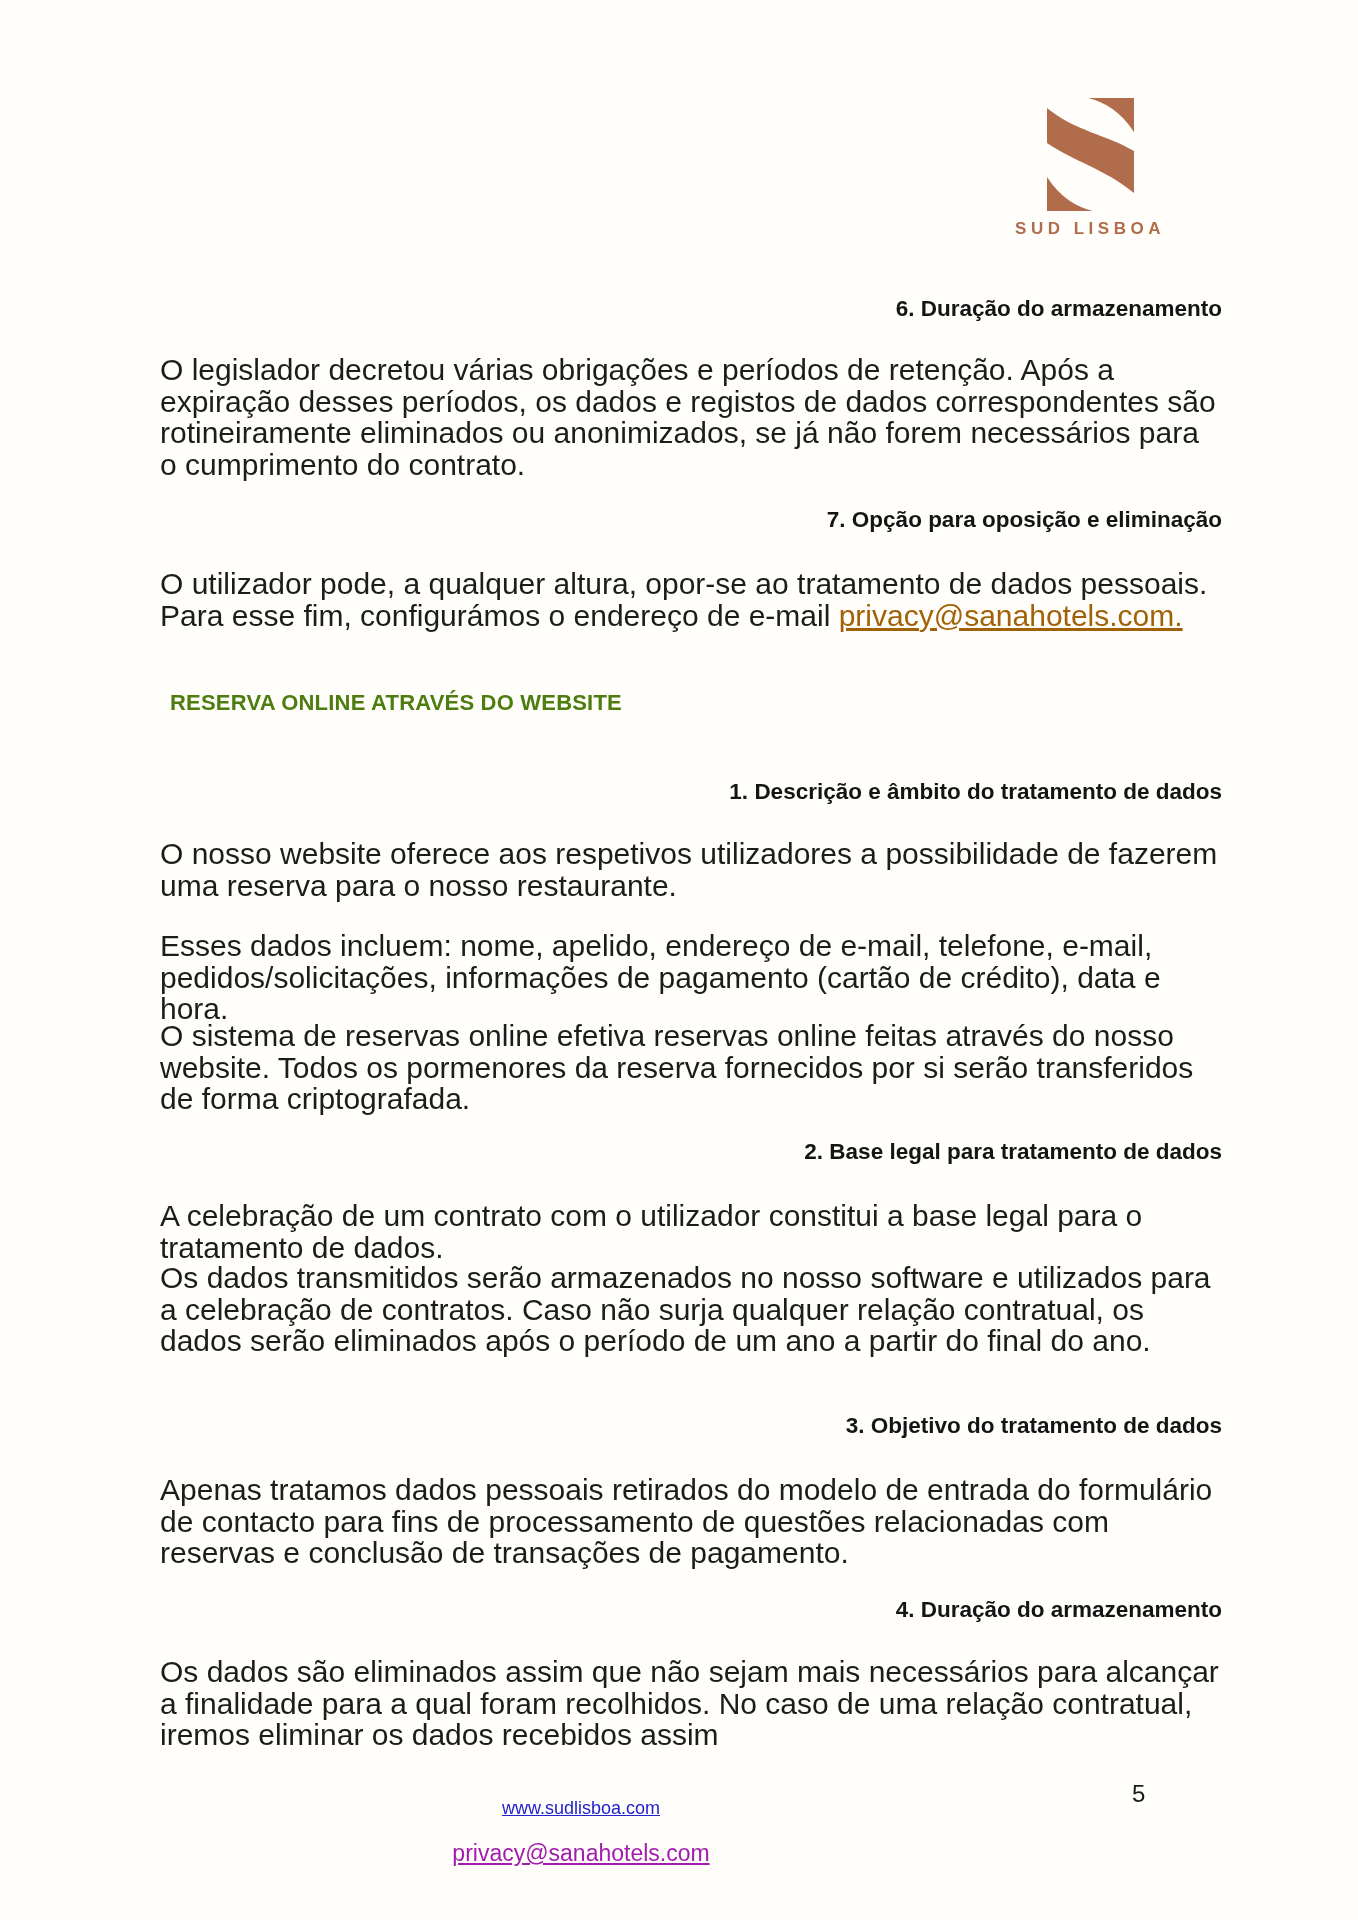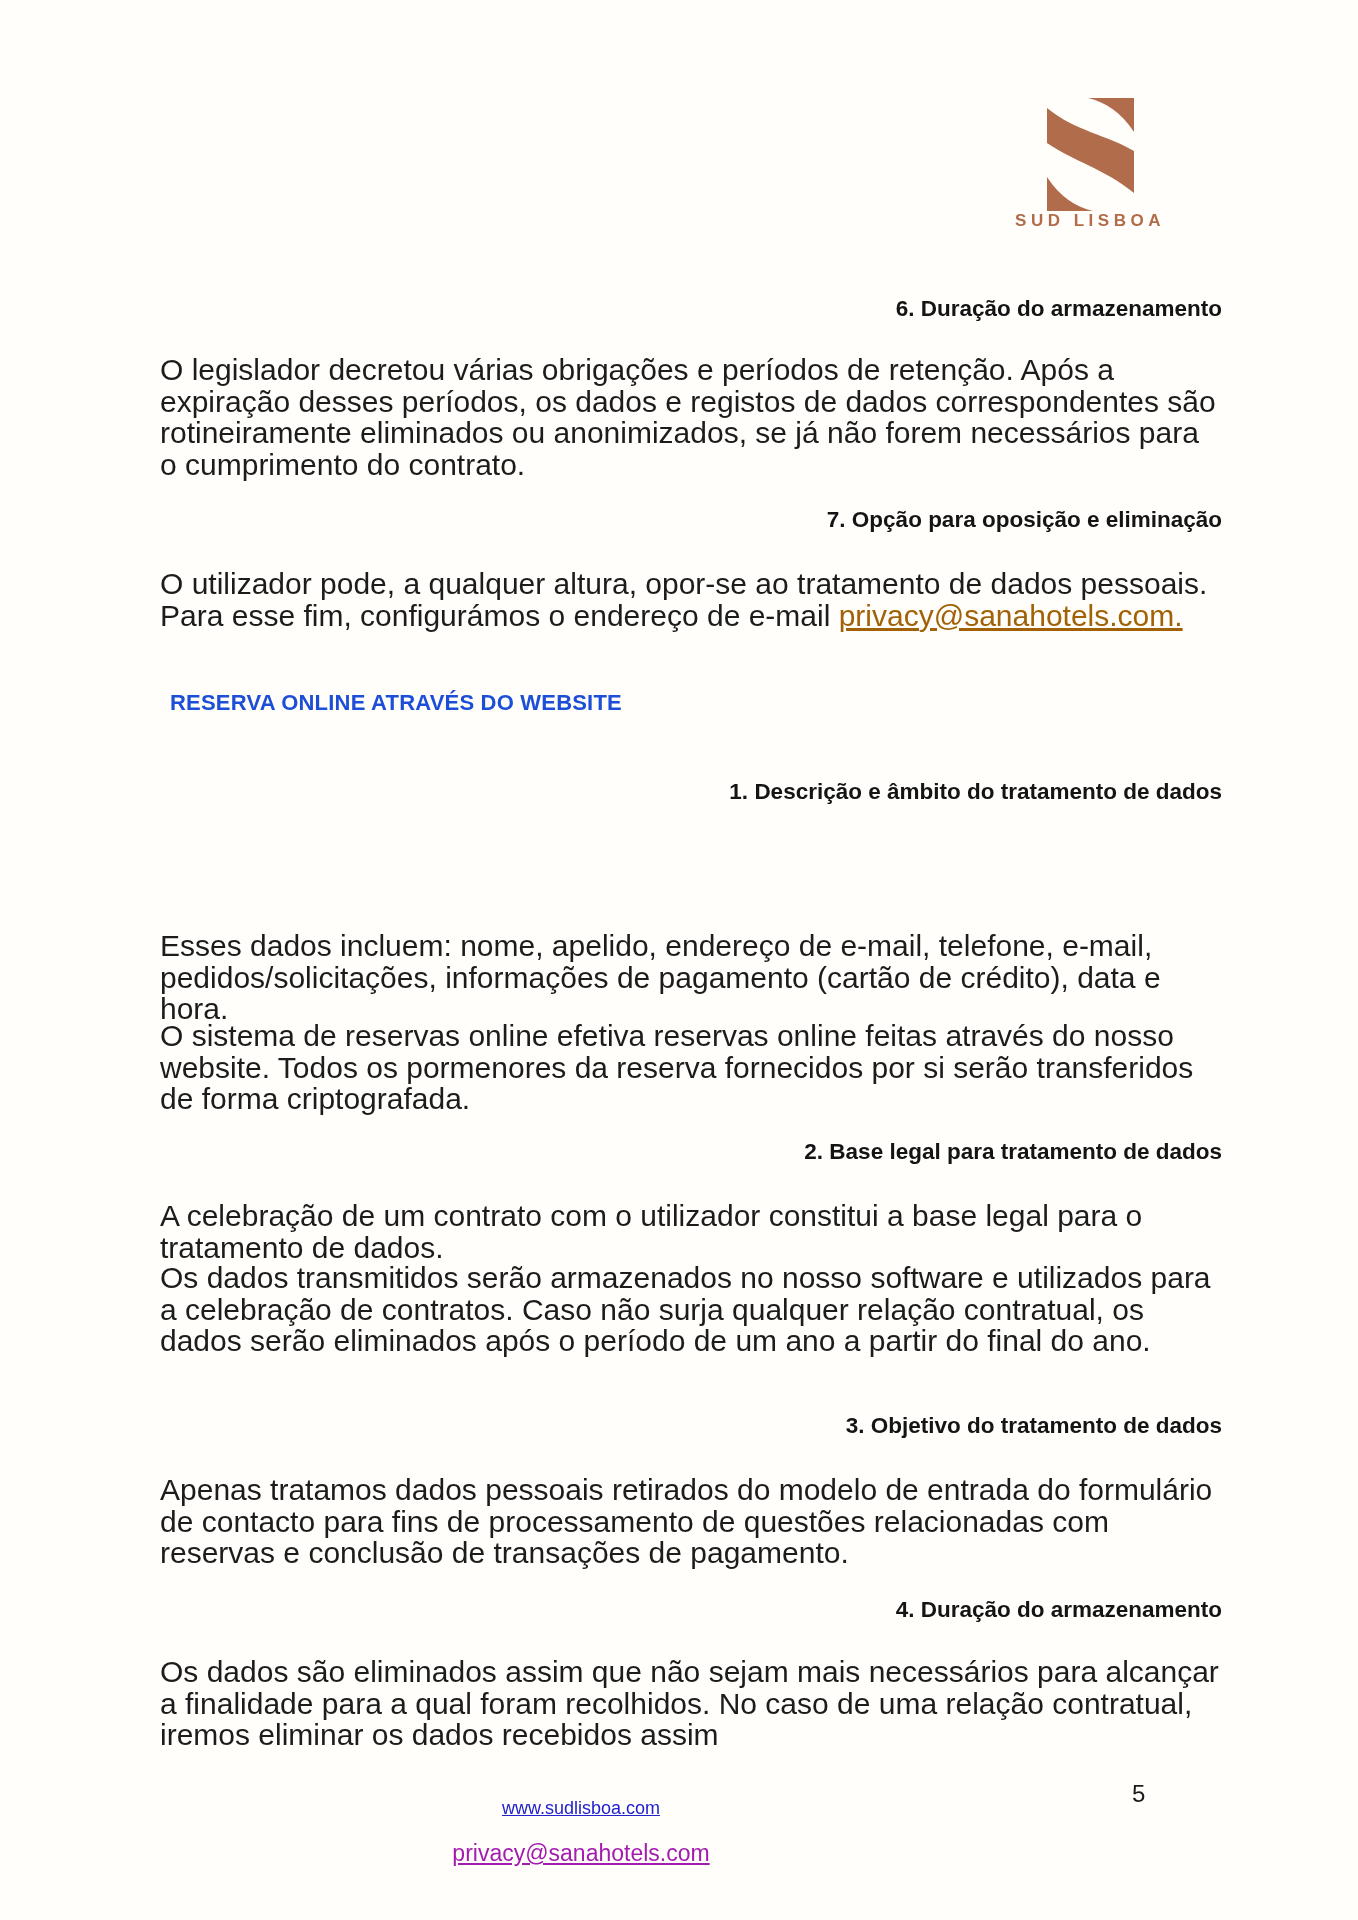--- a/index.html
+++ b/index.html
@@ -9,29 +9,29 @@
     margin:0 auto;
     background:#fffefb;
     font-family:"Liberation Sans","DejaVu Sans",sans-serif;
     color:#1c1c1c;
     overflow:hidden;
   }
   
   .logo{position:absolute;top:98px;left:1008px;width:164px;text-align:center;}
   .logo svg{display:block;margin:0 auto;}
   .wordmark{
-    margin-top:0;
+    margin-top:8px;
     font-size:17px;font-weight:bold;letter-spacing:4.5px;
     color:#b16c4b;white-space:nowrap;
   }
   
   .h,.para,.blue-title{position:absolute;left:160px;width:1062px;}
   .h{font-size:22.5px;font-weight:bold;color:#141414;line-height:28px;text-align:right;}
   .para{font-size:30px;line-height:31.5px;color:#1c1c1c;}
-  .blue-title{left:170px;font-size:22px;font-weight:bold;color:#1d4ed8;letter-spacing:0.2px;}
+  .blue-title{left:170px;font-size:22px;font-weight:bold;color:#4d7c0f;letter-spacing:0.2px;}
   .email-inline{color:#a16207;text-decoration:underline;cursor:pointer;}
   
   .page-number{position:absolute;top:1780px;left:1132px;font-size:24px;color:#1c1c1c;}
   .footer-link{
     position:absolute;top:1798px;left:160px;width:842px;text-align:center;
     font-size:18px;
   }
   .footer-link a{color:#2121cd;text-decoration:underline;cursor:pointer;}
   .footer-email{
     position:absolute;top:1840px;left:160px;width:842px;text-align:center;
@@ -57,20 +57,21 @@
 
   <div class="h" style="top:295px">6. Duração do armazenamento</div>
   <div class="para" style="top:354px">O legislador decretou várias obrigações e períodos de retenção. Após a expiração desses períodos, os dados e registos de dados correspondentes são rotineiramente eliminados ou anonimizados, se já não forem necessários para o cumprimento do contrato.</div>
 
   <div class="h" style="top:506px">7. Opção para oposição e eliminação</div>
   <div class="para" style="top:568px"><span>O utilizador pode, a qualquer altura, opor-se ao tratamento de dados pessoais. Para esse fim, configurámos o endereço de e-mail </span><a class="email-inline">privacy@sanahotels.com.</a></div>
 
   <div class="blue-title" style="top:690px">RESERVA ONLINE ATRAVÉS DO WEBSITE</div>
 
   <div class="h" style="top:778px">1. Descrição e âmbito do tratamento de dados</div>
+  <div class="para" style="top:838px">O nosso website oferece aos respetivos utilizadores a possibilidade de fazerem uma reserva para o nosso restaurante.</div>
   <div class="para" style="top:930px">Esses dados incluem: nome, apelido, endereço de e-mail, telefone, e-mail, pedidos/solicitações, informações de pagamento (cartão de crédito), data e hora.</div>
   <div class="para" style="top:1020px">O sistema de reservas online efetiva reservas online feitas através do nosso website. Todos os pormenores da reserva fornecidos por si serão transferidos de forma criptografada.</div>
 
   <div class="h" style="top:1138px">2. Base legal para tratamento de dados</div>
   <div class="para" style="top:1200px">A celebração de um contrato com o utilizador constitui a base legal para o tratamento de dados.</div>
   <div class="para" style="top:1262px">Os dados transmitidos serão armazenados no nosso software e utilizados para a celebração de contratos. Caso não surja qualquer relação contratual, os dados serão eliminados após o período de um ano a partir do final do ano.</div>
 
   <div class="h" style="top:1412px">3. Objetivo do tratamento de dados</div>
   <div class="para" style="top:1474px">Apenas tratamos dados pessoais retirados do modelo de entrada do formulário de contacto para fins de processamento de questões relacionadas com reservas e conclusão de transações de pagamento.</div>
 

